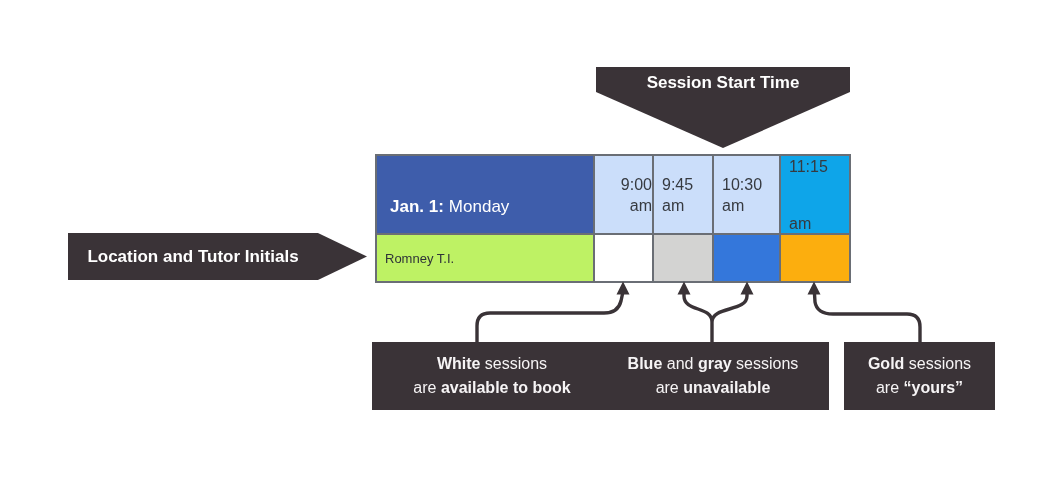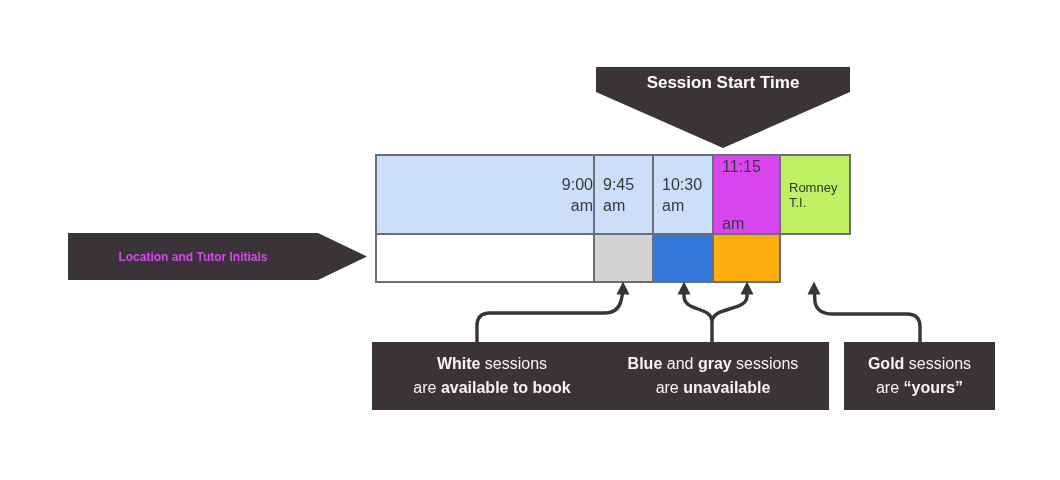--- a/index.html
+++ b/index.html
@@ -18,21 +18,21 @@
     margin-top:5px;color:#ffffff;font-weight:bold;font-size:17px;line-height:22px;
   }
   
   .loc{
     position:absolute;left:68px;top:233px;width:299px;height:47px;
     background:var(--dark);
     clip-path:polygon(0 0,83.6% 0,100% 50%,83.6% 100%,0 100%);
     display:flex;align-items:center;justify-content:center;
     padding-right:49px;box-sizing:border-box;
   }
-  .loc-label{color:#d946ef;font-weight:bold;font-size:12px;white-space:nowrap;}
+  .loc-label{color:#ffffff;font-weight:bold;font-size:17px;white-space:nowrap;}
   
   .cal{
     position:absolute;left:375px;top:154px;
     display:grid;
     grid-template-columns:218px 59px 60px 67px 70px;
     grid-template-rows:79px 48px;
     border-top:2px solid var(--table_border);
     border-left:2px solid var(--table_border);
   }
   .cell{
@@ -75,34 +75,38 @@
 
   <div class="banner">
     <div class="banner-label">Session Start Time</div>
   </div>
 
   <div class="loc">
     <div class="loc-label">Location and Tutor Initials</div>
   </div>
 
   <div class="cal">
+    <div class="cell date-hdr" style="background-color: rgb(62, 93, 171);">
+        <b>Jan. 1:</b>
+        <span>Monday</span>
+      </div>
 
     <div class="cell time-cell" style="background-color: rgb(203, 222, 250); align-items: flex-end;">
       <span>9:00</span>
       <span>am</span>
     </div>
     <div class="cell time-cell" style="background-color: rgb(203, 222, 250);">
       <span>9:45</span>
       <span>am</span>
     </div>
     <div class="cell time-cell" style="background-color: rgb(203, 222, 250);">
       <span>10:30</span>
       <span>am</span>
     </div>
-    <div class="cell time-cell" style="background-color: #d946ef; gap: 36px;">
+    <div class="cell time-cell" style="background-color: #0ea5e9; gap: 36px;">
       <span>11:15</span>
       <span>am</span>
     </div>
 
     <div class="cell row-label" style="background-color: #bef264;">Romney T.I.</div>
 
     <div class="cell" style="background-color: rgb(255, 255, 255);"></div>
     <div class="cell" style="background-color: rgb(211, 211, 210);"></div>
     <div class="cell" style="background-color: rgb(52, 119, 219);"></div>
     <div class="cell" style="background-color: rgb(252, 174, 14);"></div>

